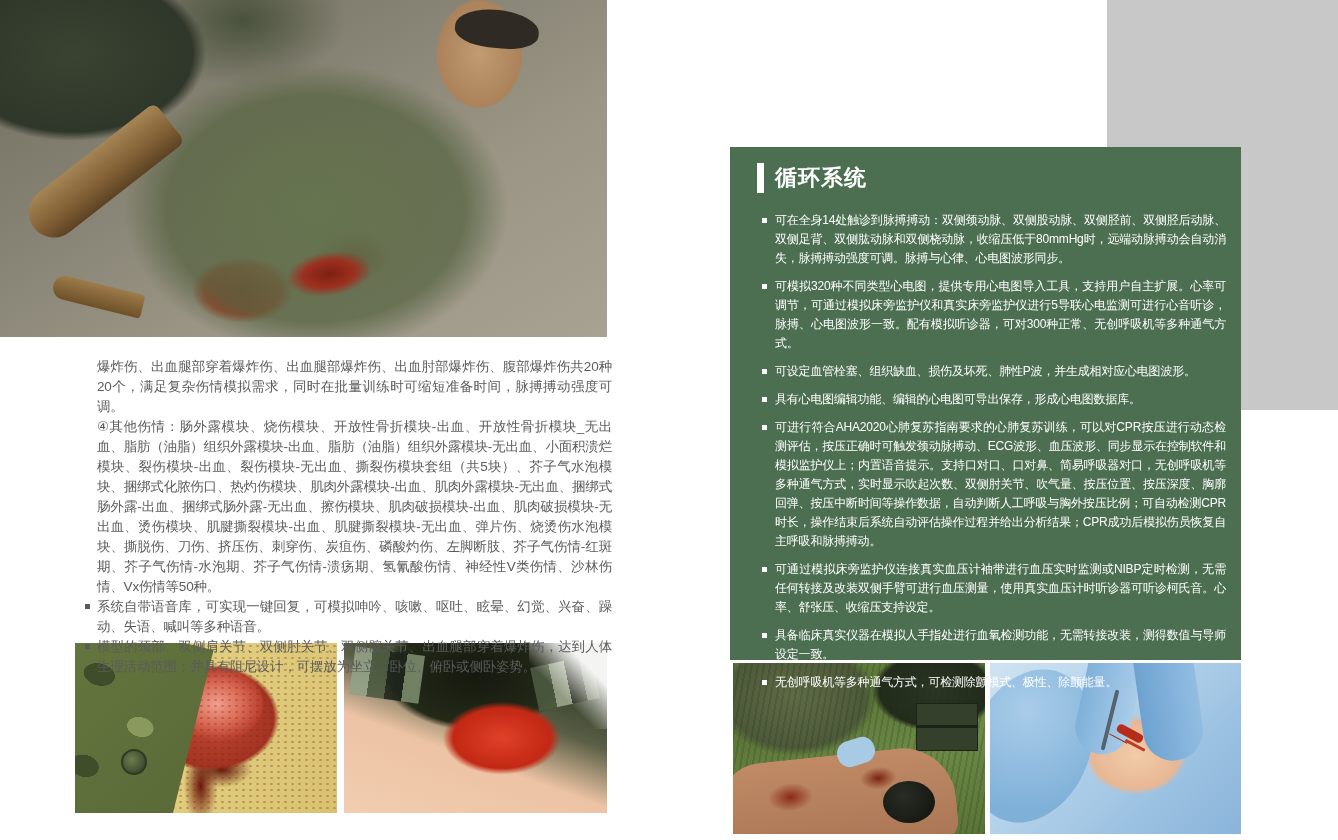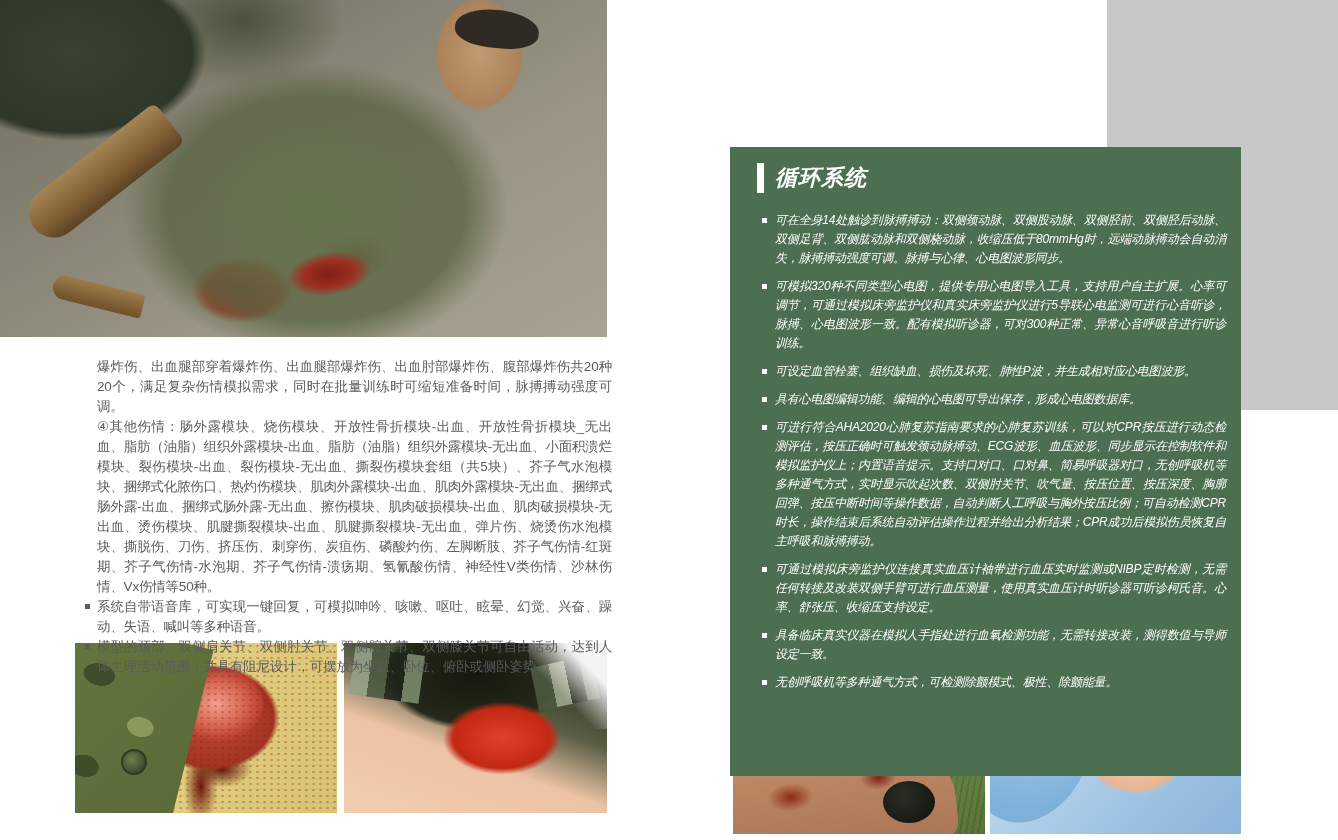--- a/index.html
+++ b/index.html
@@ -87,22 +87,22 @@
       linear-gradient(200deg, #2a3122 0%, #3d4631 25%, #5a5f46 40%, #ecc3a4 62%, #f2cdb0 100%);
   }
   .w2-camo1 { left:8px; top:8px; width:70px; height:48px; transform:rotate(8deg);
     background:linear-gradient(90deg,#93a187 0 25%, #4c5a40 25% 50%, #1d241a 50% 75%, #7b8a6b 75%); opacity:.9; }
   .w2-camo2 { left:190px; top:18px; width:62px; height:44px; transform:rotate(-12deg);
     background:linear-gradient(90deg,#4c5a40 0 30%, #9aa58c 30% 55%, #242b1d 55% 80%, #6d7c5e 80%); opacity:.9; }
   .w2-white { right:0; top:0; width:78px; height:86px;
     background:linear-gradient(225deg,#f4f4f2 26%, rgba(0,0,0,0) 60%); }
 
   
-  .panel { left:730px; top:147px; width:511px; height:629px; z-index:3;
-    background:var(--panel_green,#4c6f51); color:var(--panel_text,#ffffff);font-style:italic; }
+  .panel { left:730px; top:147px; width:511px; height:513px; z-index:3;
+    background:var(--panel_green,#4c6f51); color:var(--panel_text,#ffffff); }
   .panel-header { display:flex; align-items:center; margin:16px 0 18px 27px; }
   .title-bar { width:7px; height:30px; background:var(--panel_text,#ffffff); margin-right:11px; }
   .panel-title { font-size:22px; font-weight:bold; letter-spacing:1px; }
   .panel-list { margin:0 15px 0 32px; }
   .pbullet { position:relative; padding-left:13px;
     font-size:12px; line-height:19px; letter-spacing:-0.2px; text-align:justify;margin-top:9px; }
   .pbullet .sq { position:absolute; left:0; top:7px; width:5px; height:5px;
     background:var(--panel_text,#ffffff); }
 
   
@@ -167,21 +167,21 @@
     </div>
   <div>
 
       <div class="lbullet">
         <span class="sq"></span>
         <span>系统自带语音库，可实现一键回复，可模拟呻吟、咳嗽、呕吐、眩晕、幻觉、兴奋、躁动、失语、喊叫等多种语音。</span>
       </div>
 
       <div class="lbullet">
         <span class="sq"></span>
-        <span>模型的颈部、双侧肩关节、双侧肘关节、双侧髋关节、双侧膝关节可自由活动，达到人体生理活动范围；并具有阻尼设计，可摆放为坐立、卧位、俯卧或侧卧姿势。</span>
+        <span>模型的颈部、双侧肩关节、双侧肘关节、双侧髋关节、出血腿部穿着爆炸伤，达到人体生理活动范围；并具有阻尼设计，可摆放为坐立、卧位、俯卧或侧卧姿势。</span>
       </div>
     </div>
 </div>
 
 <div class="abs photo photo-wound1">
   <div class="abs w1-spatter"></div>
   <div class="abs w1-fabric"></div>
   <div class="abs w1-button"></div>
 </div>
 
@@ -198,21 +198,21 @@
   </header>
   <div class="panel-list">
 
       <div class="pbullet">
         <span class="sq"></span>
         <span>可在全身14处触诊到脉搏搏动：双侧颈动脉、双侧股动脉、双侧胫前、双侧胫后动脉、双侧足背、双侧肱动脉和双侧桡动脉，收缩压低于80mmHg时，远端动脉搏动会自动消失，脉搏搏动强度可调。脉搏与心律、心电图波形同步。</span>
       </div>
 
       <div class="pbullet">
         <span class="sq"></span>
-        <span>可模拟320种不同类型心电图，提供专用心电图导入工具，支持用户自主扩展。心率可调节，可通过模拟床旁监护仪和真实床旁监护仪进行5导联心电监测可进行心音听诊，脉搏、心电图波形一致。配有模拟听诊器，可对300种正常、异常心音呼吸音进行听诊训练。</span>
+        <span>可模拟320种不同类型心电图，提供专用心电图导入工具，支持用户自主扩展。心率可调节，可通过模拟床旁监护仪和真实床旁监护仪进行5导联心电监测可进行心音听诊，脉搏、心电图波形一致。配有模拟听诊器，可对300种正常、无创呼吸机等多种通气方式。</span>
       </div>
 
       <div class="pbullet">
         <span class="sq"></span>
         <span>可设定血管栓塞、组织缺血、损伤及坏死、肺性P波，并生成相对应心电图波形。</span>
       </div>
 
       <div class="pbullet">
         <span class="sq"></span>
         <span>具有心电图编辑功能、编辑的心电图可导出保存，形成心电图数据库。</span>

